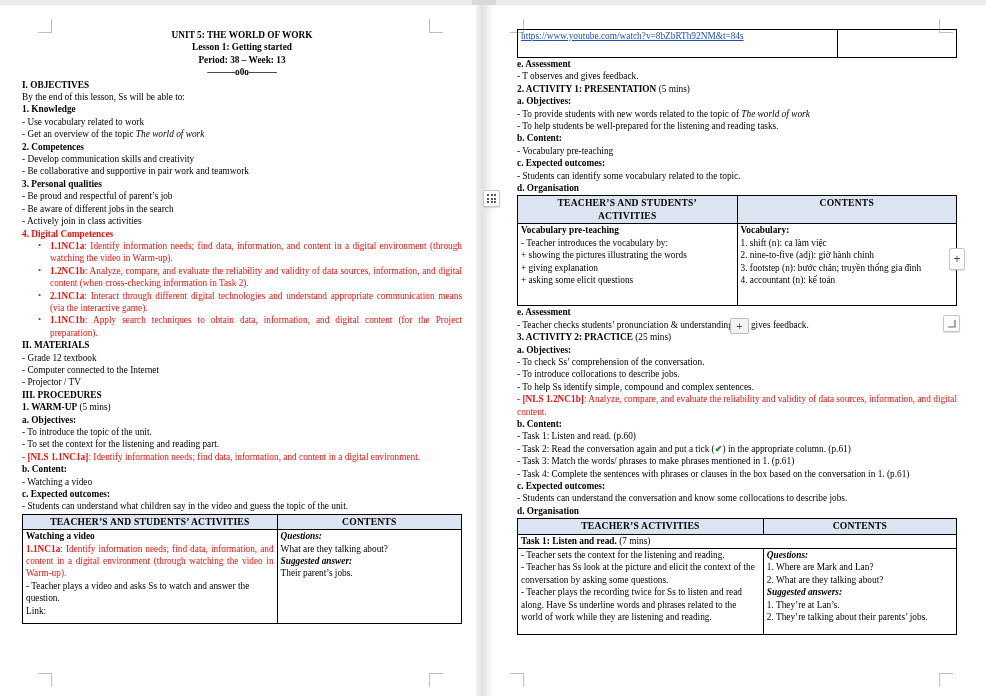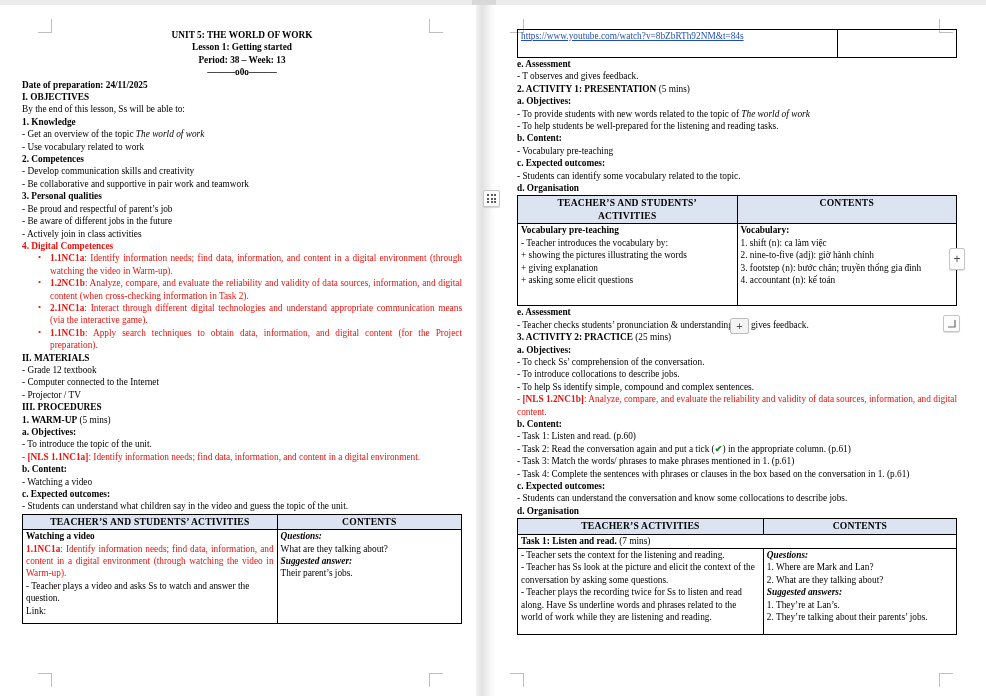--- a/index.html
+++ b/index.html
@@ -105,54 +105,54 @@
         <i class="h"></i>
       </div>
 
     <div class="body-col">
 
       <p class="ctr b">UNIT 5: THE WORLD OF WORK</p>
       <p class="ctr b">Lesson 1: Getting started</p>
       <p class="ctr b">Period: 38 – Week: 13</p>
       <p class="ctr b">———o0o———</p>
 
-      <p class="b">Date of preparation: 24/11/2025</p>
       <p class="b">I. OBJECTIVES</p>
       <p>By the end of this lesson, Ss will be able to:</p>
 
       <p class="b">1. Knowledge</p>
+      <p>- Use vocabulary related to work</p>
       <p><span>- Get an overview of the topic </span><span class="i">The world of work</span></p>
-      <p>- Use vocabulary related to work</p>
 
       <p class="b">2. Competences</p>
       <p>- Develop  communication skills and creativity</p>
       <p>- Be collaborative and supportive in pair work and teamwork</p>
 
       <p class="b">3. Personal qualities</p>
       <p>- Be proud and respectful of parent’s job</p>
-      <p>- Be aware of different jobs in the future</p>
+      <p>- Be aware of different jobs in the search</p>
       <p>- Actively join in class activities</p>
 
       <p class="b red">4. Digital Competences</p>
       <ul class="bul">
         <li><span class="b">1.1NC1a</span><span>: Identify information needs; find data, information, and content in a digital environment (through watching the video in Warm-up).</span></li>
         <li><span class="b">1.2NC1b</span><span>: Analyze, compare, and evaluate the reliability and validity of data sources, information, and digital content (when cross-checking information in Task 2).</span></li>
         <li><span class="b">2.1NC1a</span><span>: Interact through different digital technologies and understand appropriate communication means (via the interactive game).</span></li>
         <li><span class="b">1.1NC1b</span><span>: Apply search techniques to obtain data, information, and digital content (for the Project preparation).</span></li>
       </ul>
 
       <p class="b">II. MATERIALS</p>
       <p>- Grade 12 textbook</p>
       <p>- Computer connected to the Internet</p>
       <p>- Projector / TV</p>
 
       <p class="b">III. PROCEDURES</p>
       <p><span class="b">1. WARM-UP</span> <span>(5 mins)</span></p>
       <p class="b">a. Objectives:</p>
       <p>- To introduce the topic of the unit.</p>
+      <p>- To set the context for the listening and reading part.</p>
       <p class="red"><span class="b">- [NLS 1.1NC1a]</span><span>: Identify information needs; find data, information, and content in a digital environment.</span></p>
       <p class="b">b. Content:</p>
       <p>- Watching a video</p>
       <p class="b">c. Expected outcomes:</p>
       <p>- Students can understand what children say in the video and guess the topic of the unit.</p>
 
       <table class="act">
         <colgroup>
             <col style="width:58%">
             <col style="width:42%">

